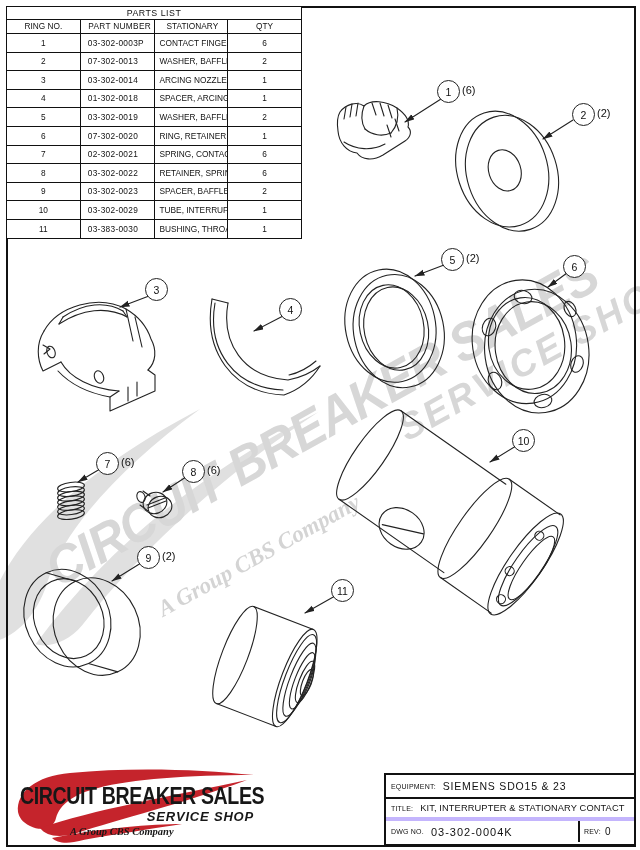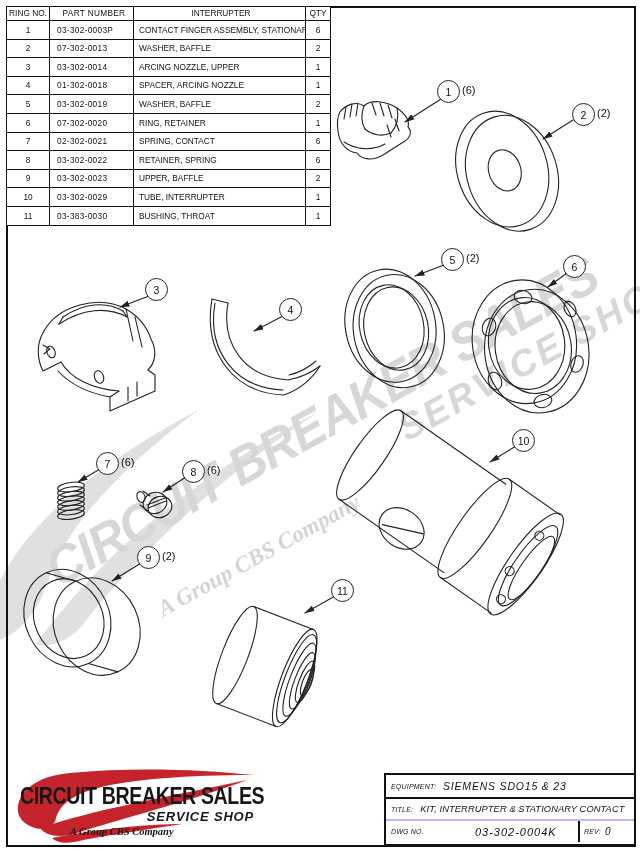--- a/index.html
+++ b/index.html
@@ -51,31 +51,31 @@
     letter-spacing:-0.5px; color:#171717; white-space:nowrap;
     transform:scaleX(0.80); transform-origin:left; }
   .logo-tag { position:absolute; right:10px; top:43px; font-size:13px; font-weight:bold;
     font-style:italic; letter-spacing:0.8px; color:#171717; }
   .logo-sub { position:absolute; left:58px; top:60px; font-size:10.5px; font-weight:bold;
     font-style:italic; font-family:"Liberation Serif", serif; color:#171717; }
 
   
   .tb { position:absolute; left:384px; top:773px; width:252px; height:73px;
     border:2px solid #111; background:#fff; z-index:3; box-sizing:border-box; }
-  .tb-row { display:flex; align-items:center; padding-left:5px; box-sizing:border-box;font-style:italic; }
+  .tb-row { display:flex; align-items:center; padding-left:5px; box-sizing:border-box; }
   .tb-r1 { height:24px; border-bottom:2px solid #111; }
-  .tb-r2 { height:22px; border-bottom:2px solid #c4b5fd; }
+  .tb-r2 { height:22px; border-bottom:4px solid #c4b5fd; }
   .tb-r3 { height:21px; padding-left:0; }
   .tb-label { font-size:7px; margin-right:7px; letter-spacing:0.2px; }
   .tb-val1 { font-size:10.5px; letter-spacing:0.8px; }
   .tb-val2 { font-size:9.3px; letter-spacing:0.1px; }
   .tb-dwg-cell { flex:1; display:flex; align-items:center; padding-left:5px; height:100%; }
   .tb-rev-cell { width:56px; border-left:2px solid #111; display:flex; align-items:center;
     padding-left:4px; height:100%; box-sizing:border-box; }
-  .tb-val3 { font-size:11px; letter-spacing:1px;margin-left:44px; }
+  .tb-val3 { font-size:11px; letter-spacing:1px; }
   .tb-val4 { font-size:10px; margin-left:4px; }
 </style>
 </head>
 <body>
 
 <div class="page">
 
   <div class="wm">
     <svg class="wm-swoosh" width="580" height="190" viewBox="0 0 580 190">
       <path d="M22,138 C52,62 168,22 330,26 C232,38 152,66 114,102 C92,124 62,136 40,130 C28,126 22,132 22,138 Z" fill="#e0e0e0"></path>
@@ -260,24 +260,27 @@
 
   <div class="qtylab" style="left:462px;top:84px">(6)</div>
   <div class="qtylab" style="left:597px;top:107px">(2)</div>
   <div class="qtylab" style="left:466px;top:252px">(2)</div>
   <div class="qtylab" style="left:121px;top:456px">(6)</div>
   <div class="qtylab" style="left:207px;top:464px">(6)</div>
   <div class="qtylab" style="left:162px;top:550px">(2)</div>
 
   <table class="ptable">
     <tbody>
+        <tr>
+          <th class="t-title" colspan="4">PARTS LIST</th>
+        </tr>
     <tr class="t-head">
       <td class="col-item">RING NO.</td>
       <td class="col-part" style="text-align:center;padding-left:2px">PART NUMBER</td>
-      <td class="col-desc" style="text-align:center;padding-left:2px">INTERRUPTER</td>
+      <td class="col-desc" style="text-align:center;padding-left:2px">STATIONARY</td>
       <td class="col-qty">QTY</td>
     </tr>
     <tr class="t-row">
           <td class="col-item">1</td>
           <td class="col-part">03-302-0003P</td>
           <td class="col-desc">CONTACT FINGER ASSEMBLY, STATIONARY</td>
           <td class="col-qty">6</td>
         </tr>
     <tr class="t-row">
           <td class="col-item">2</td>
@@ -317,21 +320,21 @@
         </tr>
     <tr class="t-row">
           <td class="col-item">8</td>
           <td class="col-part">03-302-0022</td>
           <td class="col-desc">RETAINER, SPRING</td>
           <td class="col-qty">6</td>
         </tr>
     <tr class="t-row">
           <td class="col-item">9</td>
           <td class="col-part">03-302-0023</td>
-          <td class="col-desc">UPPER, BAFFLE</td>
+          <td class="col-desc">SPACER, BAFFLE</td>
           <td class="col-qty">2</td>
         </tr>
     <tr class="t-row">
           <td class="col-item">10</td>
           <td class="col-part">03-302-0029</td>
           <td class="col-desc">TUBE, INTERRUPTER</td>
           <td class="col-qty">1</td>
         </tr>
     <tr class="t-row">
           <td class="col-item">11</td>

